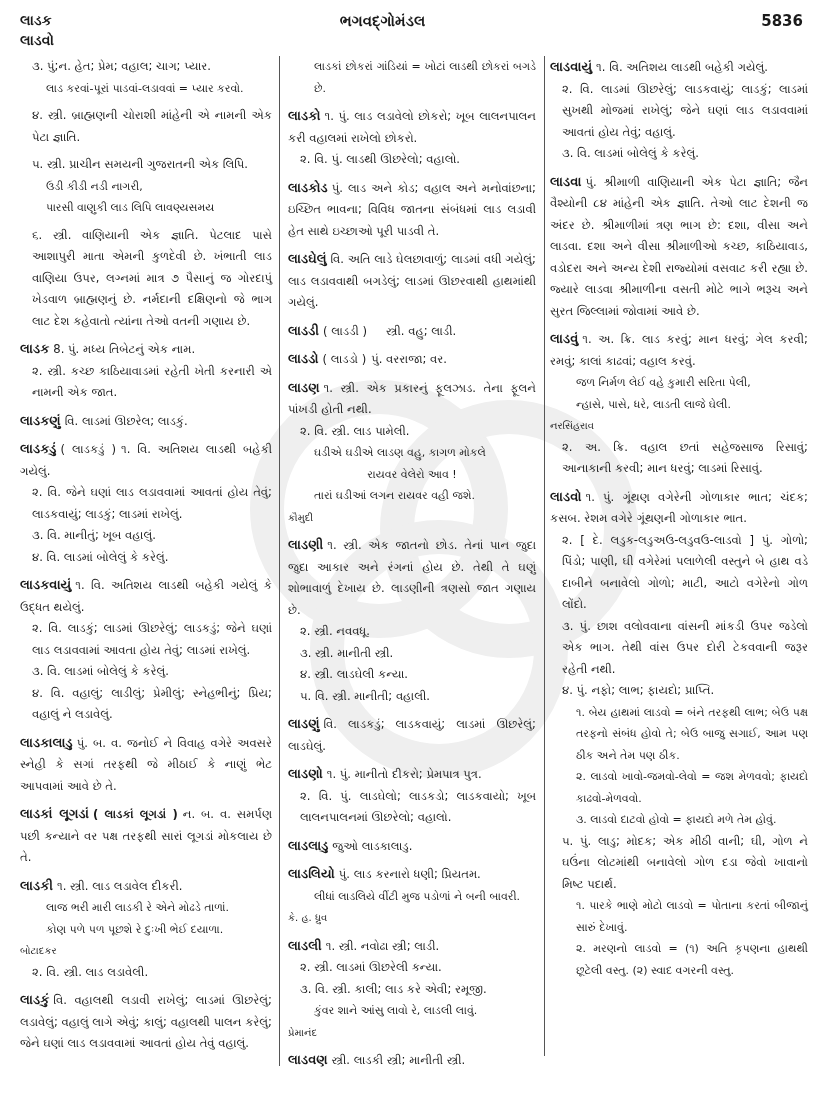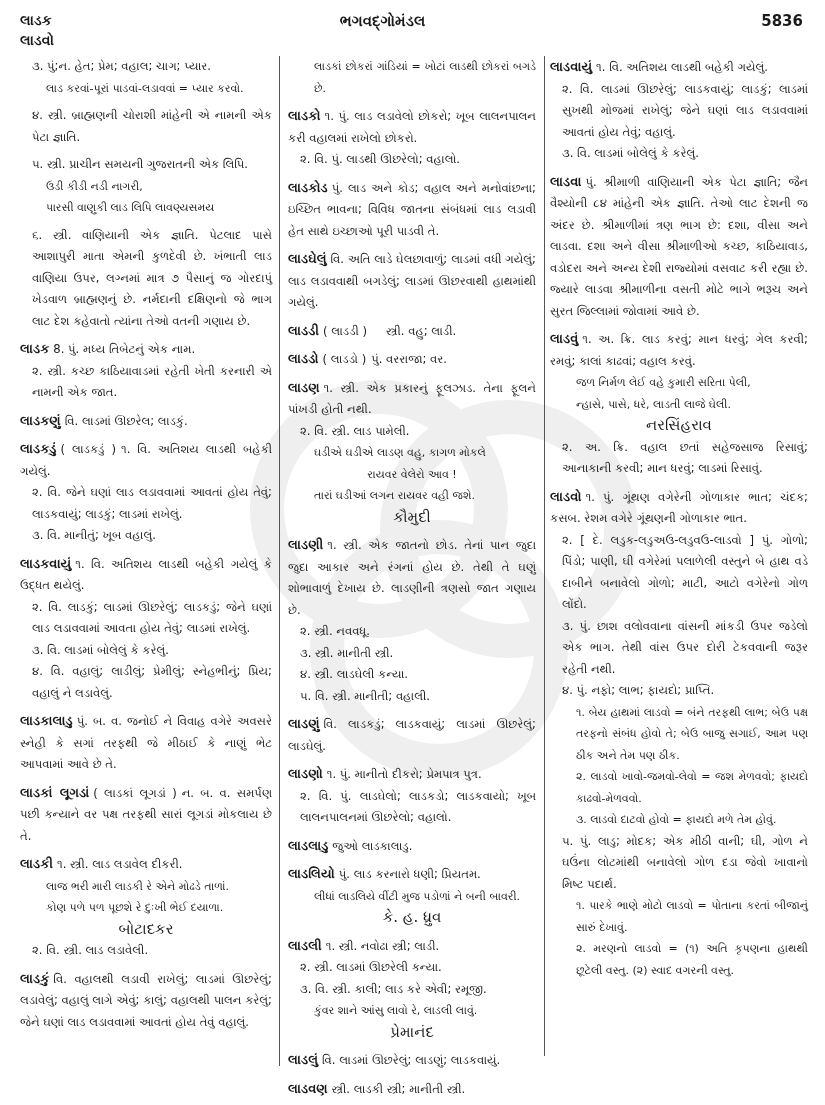--- a/index.html
+++ b/index.html
@@ -18,21 +18,21 @@
   .col.c3{left:550px;width:258px;}
   .rule{position:absolute;top:56px;width:1px;background:#555;}
   .rule.r1{left:279px;height:1010px;}
   .rule.r2{left:544px;height:1000px;}
   .entry{margin:0 0 6px 0;text-align:justify;}
   .hw{font-weight:bold;font-size:13px;margin-right:4px;}
   .sense{display:block;padding-left:12px;text-indent:-0px;}
   .sense.first{display:inline;padding-left:0;}
   .quote{display:block;padding-left:26px;font-size:11px;}
   .quote.center{text-align:center;padding-left:0;}
-  .attrib{display:block;text-align:center;font-size:15px;}
+  .attrib{display:block;text-align:left;font-size:10px;}
 </style>
 </head>
 <body>
 
 <div class="watermark">
   <div style="left:0;top:0;width:190px;height:190px;"></div>
   <div style="left:130px;top:20px;width:190px;height:190px;"></div>
   <div style="left:60px;top:140px;width:190px;height:190px;"></div>
 </div>
 
@@ -57,44 +57,43 @@
     <div class="entry">
       <span class="sense">૫. સ્ત્રી. પ્રાચીન સમયની ગુજરાતની એક લિપિ.</span>
       <span class="quote">ઉડી કીડી નડી નાગરી,</span>
       <span class="quote">પારસી વાણુકી લાડ લિપિ      લાવણ્યસમય</span>
     </div>
     <div class="entry">
       <span class="sense">૬. સ્ત્રી. વાણિયાની એક જ્ઞાતિ. પેટલાદ પાસે આશાપુરી માતા એમની કુળદેવી છે. ખંભાતી લાડ વાણિયા ઉપર, લગ્નમાં માત્ર ૭ પૈસાનું જ ગોરદાપું ખેડવાળ બ્રાહ્મણનું છે. નર્મદાની દક્ષિણનો જે ભાગ લાટ દેશ કહેવાતો ત્યાંના તેઓ વતની ગણાય છે.</span>
     </div>
     <div class="entry"><span class="hw">લાડક</span><span class="sense first">8. પું. મધ્ય તિબેટનું એક નામ.</span><span class="sense">૨. સ્ત્રી. કચ્છ કાઠિયાવાડમાં રહેતી ખેતી કરનારી એ નામની એક જાત.</span></div>
     <div class="entry"><span class="hw">લાડકણું</span><span class="sense first">વિ. લાડમાં ઊછરેલ; લાડકું.</span></div>
-    <div class="entry"><span class="hw">લાડકડું</span><span style="margin-right: 5px;">( લાડકડું )</span><span class="sense first">૧. વિ. અતિશય લાડથી બહેકી ગયેલું.</span><span class="sense">૨. વિ. જેને ઘણાં લાડ લડાવવામાં આવતાં હોય તેવું; લાડકવાયું; લાડકું; લાડમાં રાખેલું.</span><span class="sense">૩. વિ. માનીતું; ખૂબ વહાલું.</span></div>
+    <div class="entry"><span class="hw">લાડકડું</span><span style="margin-right: 5px;">( લાડકડું )</span><span class="sense first">૧. વિ. અતિશય લાડથી બહેકી ગયેલું.</span><span class="sense">૨. વિ. જેને ઘણાં લાડ લડાવવામાં આવતાં હોય તેવું; લાડકવાયું; લાડકું; લાડમાં રાખેલું.</span><span class="sense">૩. વિ. માનીતું; ખૂબ વહાલું.</span><span class="sense">૪. વિ. લાડમાં બોલેલું કે કરેલું.</span></div>
     <div class="entry"><span class="hw">લાડકવાયું</span><span class="sense first">૧. વિ. અતિશય લાડથી બહેકી ગયેલું કે ઉદ્ધત થયેલું.</span><span class="sense">૨. વિ. લાડકું; લાડમાં ઊછરેલું; લાડકડું; જેને ઘણાં લાડ લડાવવામાં આવતા હોય તેવું; લાડમાં રાખેલું.</span><span class="sense">૩. વિ. લાડમાં બોલેલું કે કરેલું.</span><span class="sense">૪. વિ. વહાલું; લાડીલું; પ્રેમીલું; સ્નેહભીનું; પ્રિય; વહાલું ને લડાવેલું.</span></div>
     <div class="entry"><span class="hw">લાડકાલાડુ</span><span class="sense first">પું. બ. વ. જનોઈ ને વિવાહ વગેરે અવસરે સ્નેહી કે સગાં તરફથી જે મીઠાઈ કે નાણું ભેટ આપવામાં આવે છે તે.</span></div>
-    <div class="entry"><span class="hw">લાડકાં લૂગડાં</span><span style="margin-right: 5px;">( લાડકાં લૂગડાં )</span><span class="sense first">ન. બ. વ. સમર્પણ પછી કન્યાને વર પક્ષ તરફથી સારાં લૂગડાં મોકલાય છે તે.</span></div>
+    <div class="entry"><span class="hw">લાડકાં લૂગડાં</span><span style="margin-right: 5px; font-weight: bold;">( લાડકાં લૂગડાં )</span><span class="sense first">ન. બ. વ. સમર્પણ પછી કન્યાને વર પક્ષ તરફથી સારાં લૂગડાં મોકલાય છે તે.</span></div>
     <div class="entry"><span class="hw">લાડકી</span><span class="sense first">૧. સ્ત્રી. લાડ લડાવેલ દીકરી.</span><span class="quote">લાજ ભરી મારી લાડકી રે એને મોઢડે તાળાં.</span><span class="quote">કોણ પળે પળ પૂછશે રે દુઃખી ભેઈ દયાળા.</span><span class="attrib">બોટાદકર</span><span class="sense">૨. વિ. સ્ત્રી. લાડ લડાવેલી.</span></div>
     <div class="entry"><span class="hw">લાડકું</span><span class="sense first">વિ. વહાલથી લડાવી રાખેલું; લાડમાં ઊછરેલું; લડાવેલું; વહાલું લાગે એવું; કાલું; વહાલથી પાલન કરેલું; જેને ઘણાં લાડ લડાવવામાં આવતાં હોય તેવું વહાલું.</span></div>
   </div>
 <div class="col c2">
     <div class="entry">
       <span class="quote">લાડકાં છોકરાં ગાંડિયાં = ખોટાં લાડથી છોકરાં બગડે છે.</span>
     </div>
     <div class="entry"><span class="hw">લાડકો</span><span class="sense first">૧. પું. લાડ લડાવેલો છોકરો; ખૂબ લાલનપાલન કરી વહાલમાં રાખેલો છોકરો.</span><span class="sense">૨. વિ. પું. લાડથી ઊછરેલો; વહાલો.</span></div>
     <div class="entry"><span class="hw">લાડકોડ</span><span class="sense first">પું. લાડ અને કોડ; વહાલ અને મનોવાંછના; ઇચ્છિત ભાવના; વિવિધ જાતના સંબંધમાં લાડ લડાવી હેત સાથે ઇચ્છાઓ પૂરી પાડવી તે.</span></div>
     <div class="entry"><span class="hw">લાડઘેલું</span><span class="sense first">વિ. અતિ લાડે ઘેલછાવાળું; લાડમાં વધી ગયેલું; લાડ લડાવવાથી બગડેલું; લાડમાં ઊછરવાથી હાથમાંથી ગયેલું.</span></div>
     <div class="entry"><span class="hw">લાડડી</span><span style="margin-right: 19px;">( લાડડી )</span><span class="sense first">સ્ત્રી. વહુ; લાડી.</span></div>
     <div class="entry"><span class="hw">લાડડો</span><span style="margin-right: 5px;">( લાડડો )</span><span class="sense first">પું. વરરાજા; વર.</span></div>
     <div class="entry"><span class="hw">લાડણ</span><span class="sense first">૧. સ્ત્રી. એક પ્રકારનું ફૂલઝાડ. તેના ફૂલને પાંખડી હોતી નથી.</span><span class="sense">૨. વિ. સ્ત્રી. લાડ પામેલી.</span><span class="quote">ઘડીએ ઘડીએ લાડણ વહુ, કાગળ મોકલે</span><span class="quote center">રાયવર વેલેરો આવ !</span><span class="quote">તારાં ઘડીઆં લગન રાયવર વહી જશે.</span><span class="attrib">કૌમુદી</span></div>
     <div class="entry"><span class="hw">લાડણી</span><span class="sense first">૧. સ્ત્રી. એક જાતનો છોડ. તેનાં પાન જુદા જુદા આકાર અને રંગનાં હોય છે. તેથી તે ઘણું શોભાવાળું દેખાય છે. લાડણીની ત્રણસો જાત ગણાય છે.</span><span class="sense">૨. સ્ત્રી. નવવધૂ.</span><span class="sense">૩. સ્ત્રી. માનીતી સ્ત્રી.</span><span class="sense">૪. સ્ત્રી. લાડઘેલી કન્યા.</span><span class="sense">૫. વિ. સ્ત્રી. માનીતી; વહાલી.</span></div>
     <div class="entry"><span class="hw">લાડણું</span><span class="sense first">વિ. લાડકડું; લાડકવાયું; લાડમાં ઊછરેલું; લાડઘેલું.</span></div>
     <div class="entry"><span class="hw">લાડણો</span><span class="sense first">૧. પું. માનીતો દીકરો; પ્રેમપાત્ર પુત્ર.</span><span class="sense">૨. વિ. પું. લાડઘેલો; લાડકડો; લાડકવાયો; ખૂબ લાલનપાલનમાં ઊછરેલો; વહાલો.</span></div>
     <div class="entry"><span class="hw">લાડલાડુ</span><span class="sense first">જુઓ લાડકાલાડુ.</span></div>
     <div class="entry"><span class="hw">લાડલિયો</span><span class="sense first">પું. લાડ કરનારો ધણી; પ્રિયતમ.</span><span class="quote">લીધાં લાડલિયે વીંટી મુજ પડોળાં ને બની બાવરી.</span><span class="attrib">કે. હ. ધ્રુવ</span></div>
     <div class="entry"><span class="hw">લાડલી</span><span class="sense first">૧. સ્ત્રી. નવોઢા સ્ત્રી; લાડી.</span><span class="sense">૨. સ્ત્રી. લાડમાં ઊછરેલી કન્યા.</span><span class="sense">૩. વિ. સ્ત્રી. કાલી; લાડ કરે એવી; રમૂજી.</span><span class="quote">કુંવર શાને આંસુ લાવો રે, લાડલી લાવું.</span><span class="attrib">પ્રેમાનંદ</span></div>
-    <div class="entry"><span class="hw">લાડલું</span><span class="sense first">વિ. લાડમાં ઊછરેલું; લાડણું; લાડકવાયું.</span></div>
     <div class="entry"><span class="hw">લાડવણ</span><span class="sense first">સ્ત્રી. લાડકી સ્ત્રી; માનીતી સ્ત્રી.</span></div>
   </div>
 <div class="col c3">
     <div class="entry"><span class="hw">લાડવાયું</span><span class="sense first">૧. વિ. અતિશય લાડથી બહેકી ગયેલું.</span><span class="sense">૨. વિ. લાડમાં ઊછરેલું; લાડકવાયું; લાડકું; લાડમાં સુખથી મોજમાં રાખેલું; જેને ઘણાં લાડ લડાવવામાં આવતાં હોય તેવું; વહાલું.</span><span class="sense">૩. વિ. લાડમાં બોલેલું કે કરેલું.</span></div>
     <div class="entry"><span class="hw">લાડવા</span><span class="sense first">પું. શ્રીમાળી વાણિયાની એક પેટા જ્ઞાતિ; જૈન વૈશ્યોની ૮૪ માંહેની એક જ્ઞાતિ. તેઓ લાટ દેશની જ અંદર છે. શ્રીમાળીમાં ત્રણ ભાગ છે: દશા, વીસા અને લાડવા. દશા અને વીસા શ્રીમાળીઓ કચ્છ, કાઠિયાવાડ, વડોદરા અને અન્ય દેશી રાજ્યોમાં વસવાટ કરી રહ્યા છે. જ્યારે લાડવા શ્રીમાળીના વસતી મોટે ભાગે ભરૂચ અને સુરત જિલ્લામાં જોવામાં આવે છે.</span></div>
     <div class="entry"><span class="hw">લાડવું</span><span class="sense first">૧. અ. ક્રિ. લાડ કરવું; માન ધરવું; ગેલ કરવી; રમવું; કાલાં કાઢવાં; વહાલ કરવું.</span><span class="quote">જળ નિર્મળ લેઈ વહે કુમારી સરિતા પેલી,</span><span class="quote">ન્હાસે, પાસે, ધરે, લાડતી લાજે ઘેલી.</span><span class="attrib">નરસિંહરાવ</span><span class="sense">૨. અ. ક્રિ. વહાલ છતાં સહેજસાજ રિસાવું; આનાકાની કરવી; માન ધરવું; લાડમાં રિસાવું.</span></div>
     <div class="entry"><span class="hw">લાડવો</span><span class="sense first">૧. પું. ગૂંથણ વગેરેની ગોળાકાર ભાત; ચંદક; કસબ. રેશમ વગેરે ગૂંથણની ગોળાકાર ભાત.</span><span class="sense">૨. [ દે. લડુક-લડુઅઉ-લડુવઉ-લાડવો ] પું. ગોળો; પિંડો; પાણી, ઘી વગેરેમાં પલાળેલી વસ્તુને બે હાથ વડે દાબીને બનાવેલો ગોળો; માટી, આટો વગેરેનો ગોળ લોંદો.</span><span class="sense">૩. પું. છાશ વલોવવાના વાંસની માંકડી ઉપર જડેલો એક ભાગ. તેથી વાંસ ઉપર દોરી ટેકવવાની જરૂર રહેતી નથી.</span><span class="sense">૪. પું. નફો; લાભ; ફાયદો; પ્રાપ્તિ.</span><span class="quote">૧. બેય હાથમાં લાડવો = બંને તરફથી લાભ; બેઉ પક્ષ તરફનો સંબંધ હોવો તે; બેઉ બાજુ સગાઈ, આમ પણ ઠીક અને તેમ પણ ઠીક.</span><span class="quote">૨. લાડવો ખાવો-જમવો-લેવો = જશ મેળવવો; ફાયદો કાઢવો-મેળવવો.</span><span class="quote">૩. લાડવો દાટવો હોવો = ફાયદો મળે તેમ હોવું.</span><span class="sense">૫. પું. લાડુ; મોદક; એક મીઠી વાની; ઘી, ગોળ ને ઘઉંના લોટમાંથી બનાવેલો ગોળ દડા જેવો ખાવાનો મિષ્ટ પદાર્થ.</span><span class="quote">૧. પારકે ભાણે મોટો લાડવો = પોતાના કરતાં બીજાનું સારું દેખાવું.</span><span class="quote">૨. મરણનો લાડવો = (૧) અતિ કૃપણના હાથથી છૂટેલી વસ્તુ. (૨) સ્વાદ વગરની વસ્તુ.</span></div>
   </div>
 
 </body></html>

